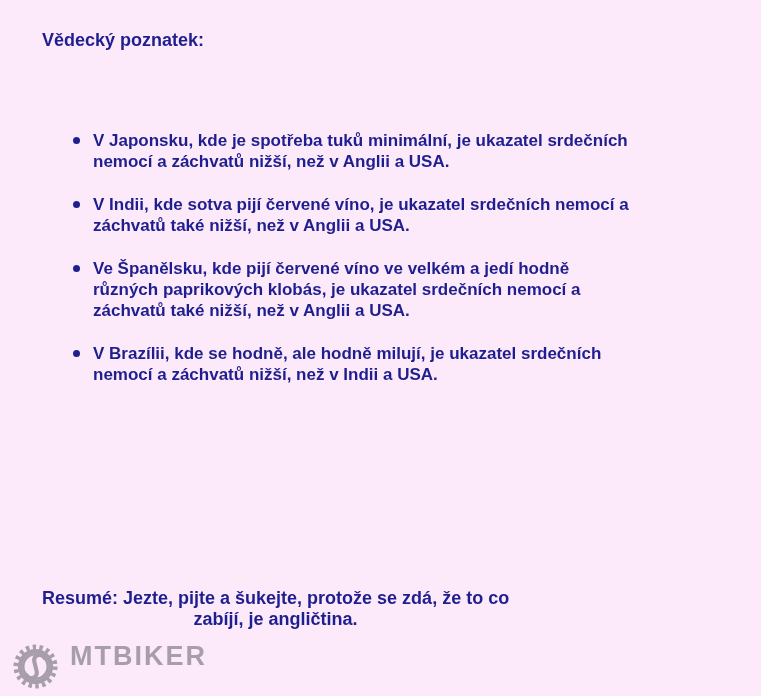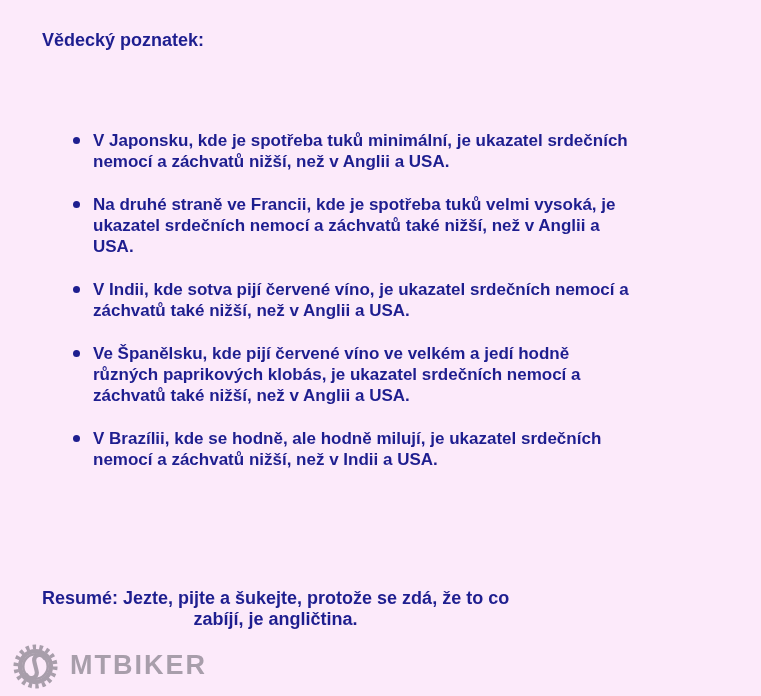--- a/index.html
+++ b/index.html
@@ -57,21 +57,21 @@
     font-size: 18px;
     line-height: 21px;
     white-space: pre-line;
     text-align: center;
   }
   .watermark {
     position: absolute;
     left: 12px;
     top: 643px;
     display: flex;
-    align-items: center;
+    align-items: flex-start;
     gap: 11px;
     color: #a89eab;
   }
   .watermark .brand {
     font-size: 27px;
     letter-spacing: 2px;
     line-height: 1;
     padding-bottom: 2px;
   }
   .watermark svg {
@@ -79,23 +79,20 @@
   }
 </style>
 </head>
 <body>
 
 <div class="title">Vědecký poznatek:</div>
 
 <ul class="bullets">
   <li>V Japonsku, kde je spotřeba tuků minimální, je ukazatel srdečních
 nemocí a záchvatů nižší, než v Anglii a USA.</li>
-  <li>Na druhé straně ve Francii, kde je spotřeba tuků velmi vysoká, je
-ukazatel srdečních nemocí a záchvatů také nižší, než v Anglii a
-USA.</li>
   <li>V Indii, kde sotva pijí červené víno, je ukazatel srdečních nemocí a
 záchvatů také nižší, než v Anglii a USA.</li>
   <li>Ve Španělsku, kde pijí červené víno ve velkém a jedí hodně
 různých paprikových klobás, je ukazatel srdečních nemocí a
 záchvatů také nižší, než v Anglii a USA.</li>
   <li>V Brazílii, kde se hodně, ale hodně milují, je ukazatel srdečních
 nemocí a záchvatů nižší, než v Indii a USA.</li>
 </ul>
 
 <div class="resume">Resumé: Jezte, pijte a šukejte, protože se zdá, že to co

